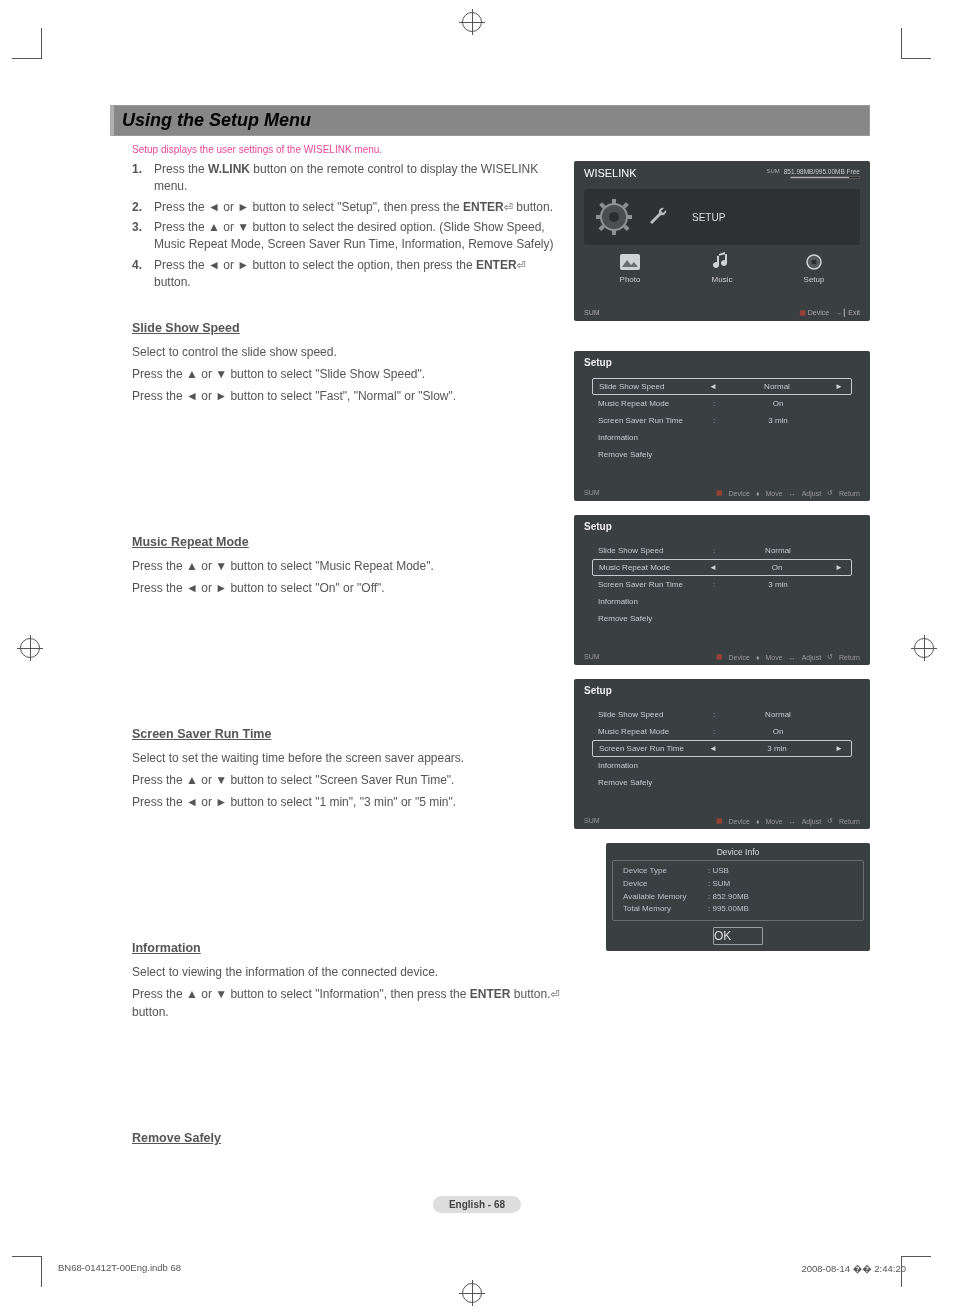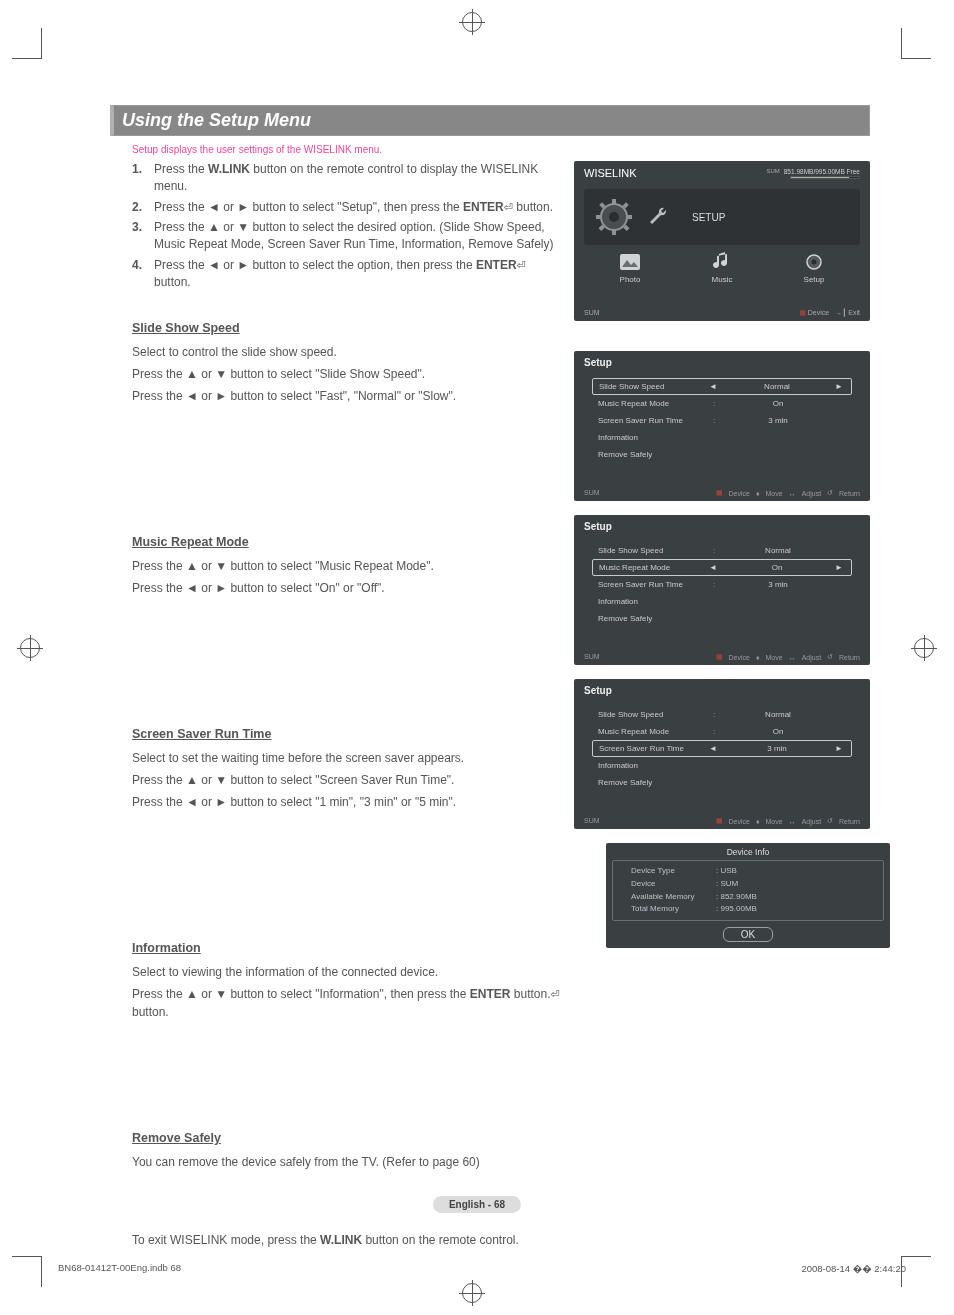--- a/index.html
+++ b/index.html
@@ -16,21 +16,21 @@
   .crop-br-h { bottom: 58px; right: 23px; width: 30px; height: 1px; }
   .reg-mark { position: absolute; width: 20px; height: 20px; border: 1px solid #555; border-radius: 50%; }
   .reg-mark::before, .reg-mark::after { content: ''; position: absolute; background: #555; }
   .reg-mark::before { left: -4px; right: -4px; top: 9px; height: 1px; }
   .reg-mark::after { top: -4px; bottom: -4px; left: 9px; width: 1px; }
   .reg-top { top: 12px; left: 462px; }
   .reg-bottom { bottom: 12px; left: 462px; }
   .reg-left { top: 638px; left: 20px; }
   .reg-right { top: 638px; right: 20px; }
   .content { position: absolute; left: 110px; top: 105px; width: 760px; }
-  .title-bar { border: 1px solid #999; background: #878787; color: #ffffff; padding: 4px 8px; border-left: 4px solid #b0b0b0; margin-bottom: 8px; }
+  .title-bar { border: 1px solid #999; background: #878787; color: #000000; padding: 4px 8px; border-left: 4px solid #b0b0b0; margin-bottom: 8px; }
   .title-bar h2 { font-size: 18px; font-weight: bold; font-style: italic; }
   .intro { font-size: 10px; color: #ec4899; margin: 6px 0 6px 22px; }
   .two-col { display: flex; gap: 14px; }
   .left-col { flex: 1; font-size: 12px; color: #555; }
   .right-col { width: 296px; }
   .steps { list-style: none; margin-left: 22px; }
   .steps li { display: flex; margin-bottom: 4px; line-height: 1.4; }
   .steps .num { font-weight: bold; width: 22px; }
   .steps .txt { flex: 1; }
   .bold { font-weight: bold; }
@@ -59,26 +59,26 @@
   .setup-rows { margin: 0 8px; }
   .setup-row { display: flex; align-items: center; height: 17px; font-size: 8px; padding: 0 6px; }
   .setup-row.sel { border: 1px solid #c7cace; border-radius: 2px; height: 17px; }
   .setup-row .lbl { width: 110px; color: #c7cace; }
   .setup-row .colon { width: 12px; color: #7fa3b5; text-align: center; }
   .setup-row .val { flex: 1; text-align: center; color: #c7cace; }
   .setup-row .arrow { width: 10px; color: #cfd3d6; font-size: 8px; }
   .setup-foot { position: absolute; bottom: 4px; left: 10px; right: 10px; display: flex; justify-content: space-between; font-size: 7px; color: #999; }
   .setup-foot .r { display: flex; gap: 6px; align-items: center; }
   
-  .devinfo { background: #3a3f42; color: #cfd3d6; border-radius: 2px; width: 284px; margin-bottom: 10px; font-size: 8.5px; padding: 4px 0; }
+  .devinfo { background: #3a3f42; color: #cfd3d6; border-radius: 2px; width: 264px; margin-bottom: 10px; font-size: 8.5px; padding: 4px 0; }
   .devinfo .di-title { text-align: center; font-size: 8.5px; color: #ddd; margin-bottom: 3px; }
-  .devinfo .di-body { border: 1px solid #6a6e71; margin: 0 6px; border-radius: 2px; padding: 4px 18px; }
+  .devinfo .di-body { border: 1px solid #6a6e71; margin: 0 6px; border-radius: 2px; padding: 4px 10px; }
   .devinfo .di-row { display: flex; font-size: 8px; color: #b7c2c8; line-height: 1.6; }
   .devinfo .di-row .k { width: 85px; }
-  .devinfo .ok { margin: 6px auto 2px; width: 50px; text-align: center; border: 1px solid #9aa0a3; color: #ddd; font-size: 10px; padding: 1px 0; border-radius:6px; }
+  .devinfo .ok { margin: 6px auto 2px; width: 50px; text-align: left; border: 1px solid #9aa0a3; color: #ddd; font-size: 12px; padding: 1px 0; border-radius:1px; }
   
   .page-num { position: absolute; bottom: 102px; left: 50%; transform: translateX(-50%); background: #ddd; border-radius: 12px; padding: 3px 16px; font-size: 10px; font-weight: bold; color: #444; }
   .footer-line { position: absolute; bottom: 40px; left: 58px; right: 48px; display: flex; justify-content: space-between; font-size: 9.5px; color: #555; }
 </style>
 </head>
 <body>
 <div class="page">
 
 <div class="crop-mark crop-tl-v"></div>
     <div class="crop-mark crop-tl-h"></div>
@@ -129,26 +129,22 @@
             <div class="para">Press the ▲ or ▼ button to select "Music Repeat Mode".</div>
             <div class="para">Press the ◄ or ► button to select "On" or "Off".</div>
             <div class="sub-heading" style="margin-top: 130px;">Screen Saver Run Time</div>
             <div class="para">Select to set the waiting time before the screen saver appears.</div>
             <div class="para">Press the ▲ or ▼ button to select "Screen Saver Run Time".</div>
             <div class="para">Press the ◄ or ► button to select "1 min", "3 min" or "5 min".</div>
             <div class="sub-heading" style="margin-top: 130px;">Information</div>
             <div class="para">Select to viewing the information of the connected device.</div>
             <div class="para">Press the ▲ or ▼ button to select "Information", then press the <span class="bold">ENTER</span>  button.<span class="enter-icon">⏎</span> button.</div>
             <div class="sub-heading" style="margin-top: 110px;">Remove Safely</div>
-            <div class="para">You can remove the device safely from the TV. (Refer to page 60)</div>
-          </div>
-
-      <div class="para" style="margin-top:60px;">
-        <span>To exit WISELINK mode, press the </span><span class="bold">W.LINK</span><span> button on the remote control.</span>
-      </div>
+          </div>
+
     </div>
 
     <div class="right-col">
 
       <div class="screen wiselink-scr">
         <div class="wiselink-head">
           <span class="wl-title">WISELINK</span>
           <span style="display:flex;flex-direction:column;align-items:flex-end;">
             <span style="display:flex;gap:4px;align-items:center;">
               <span class="wl-sub">SUM</span>

